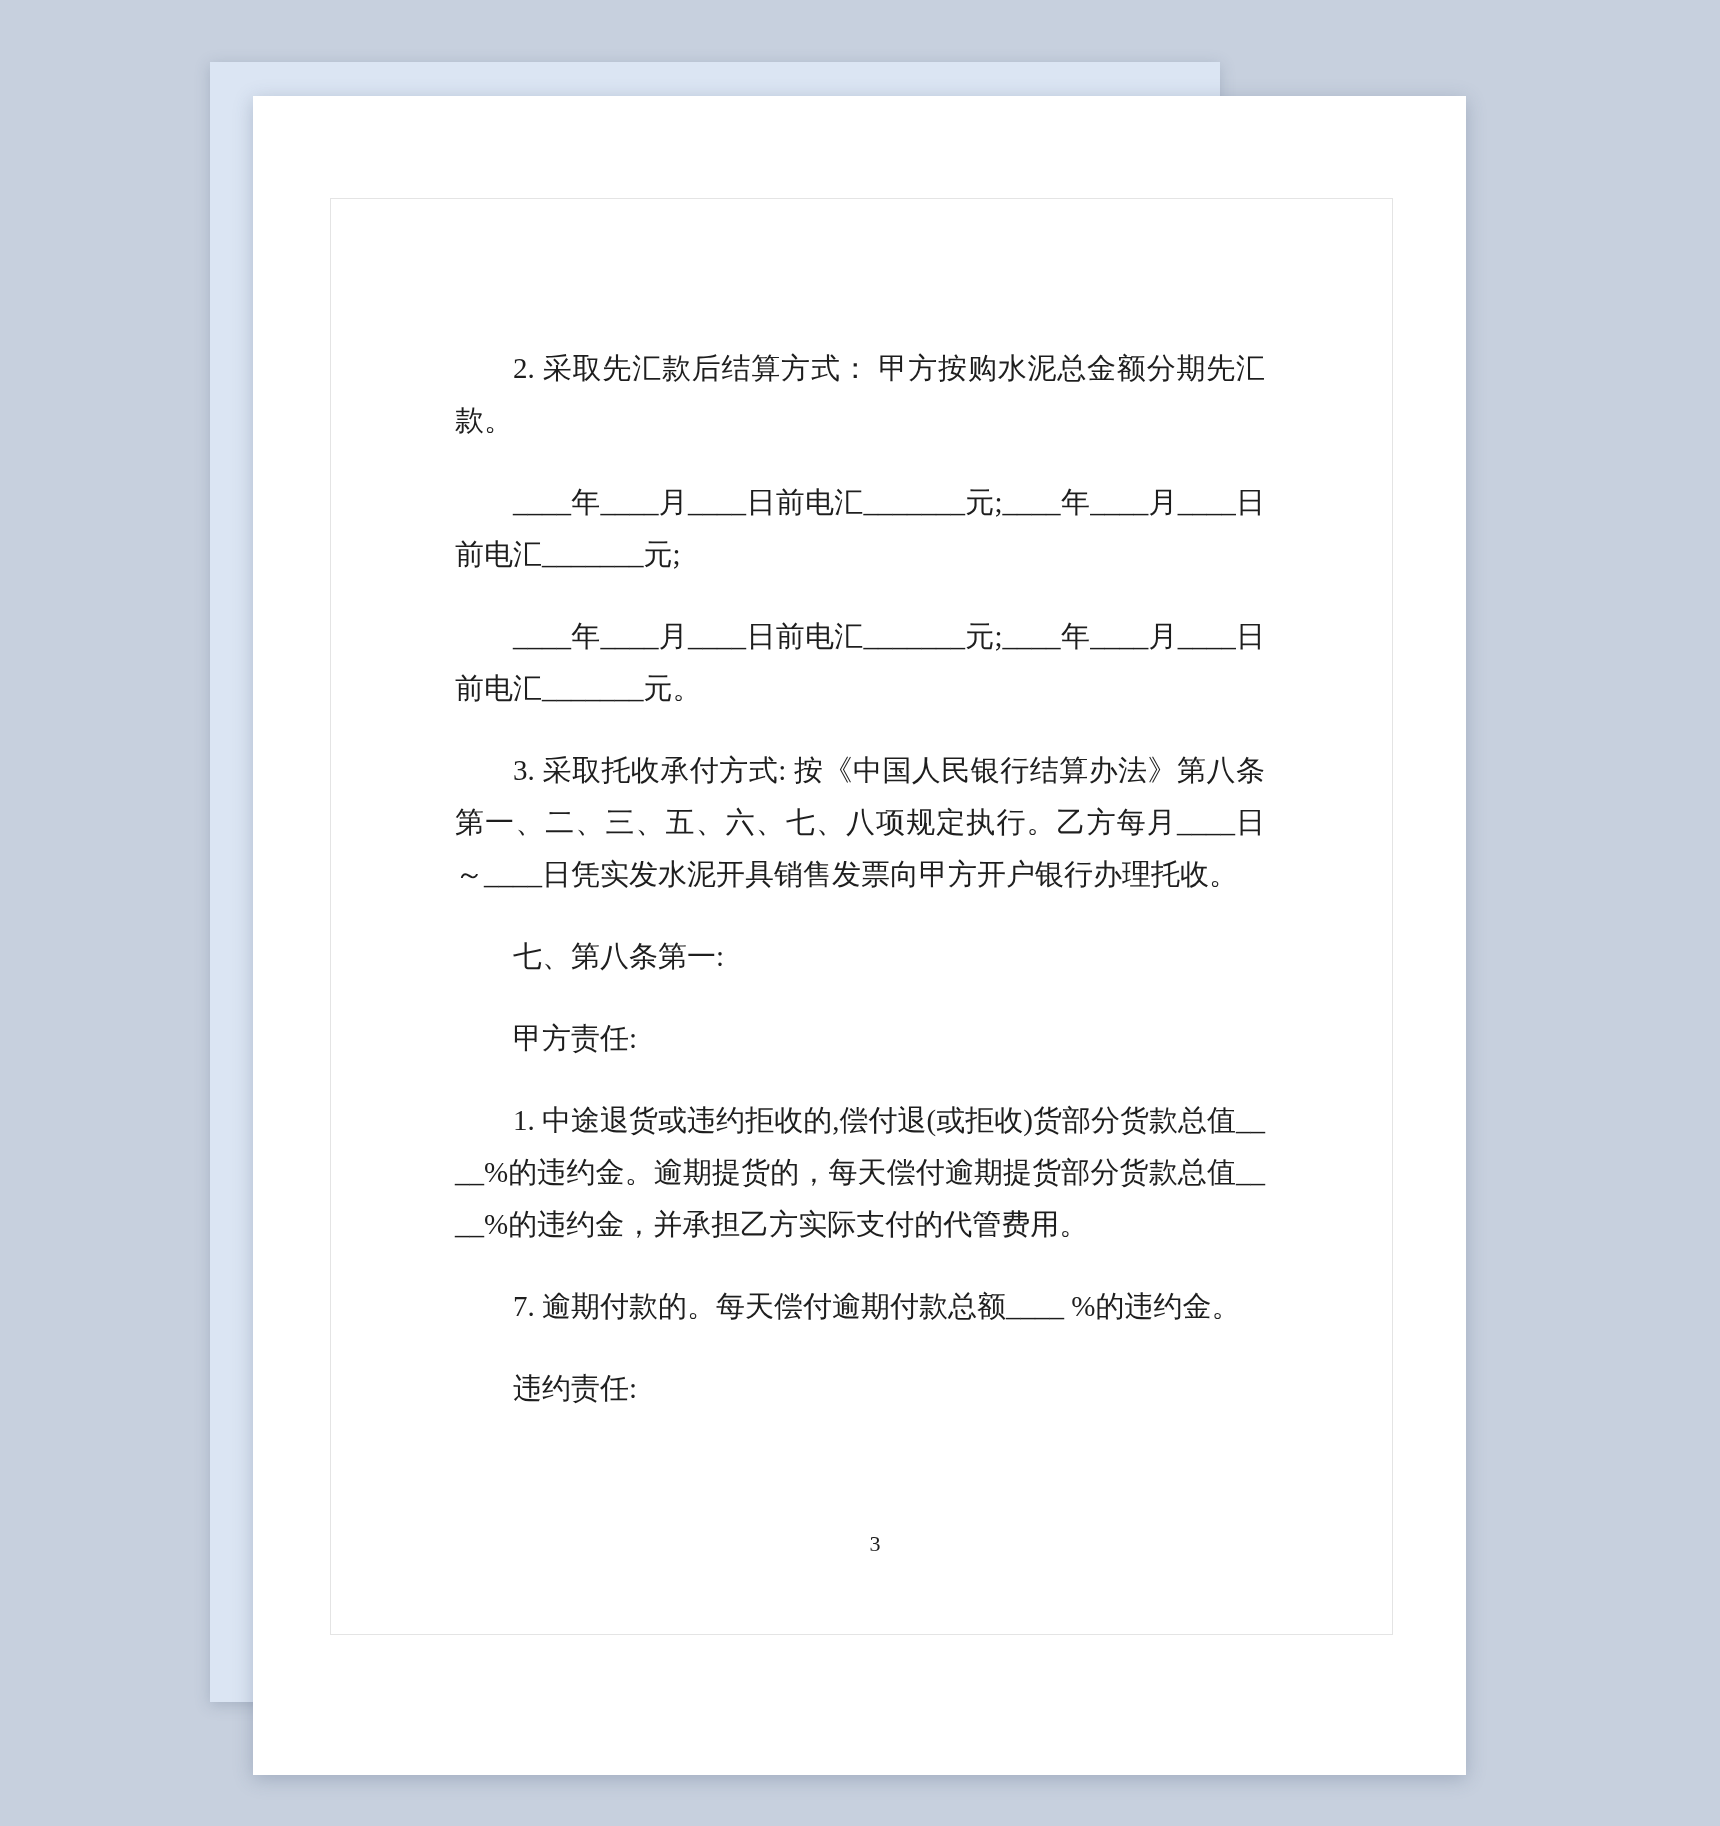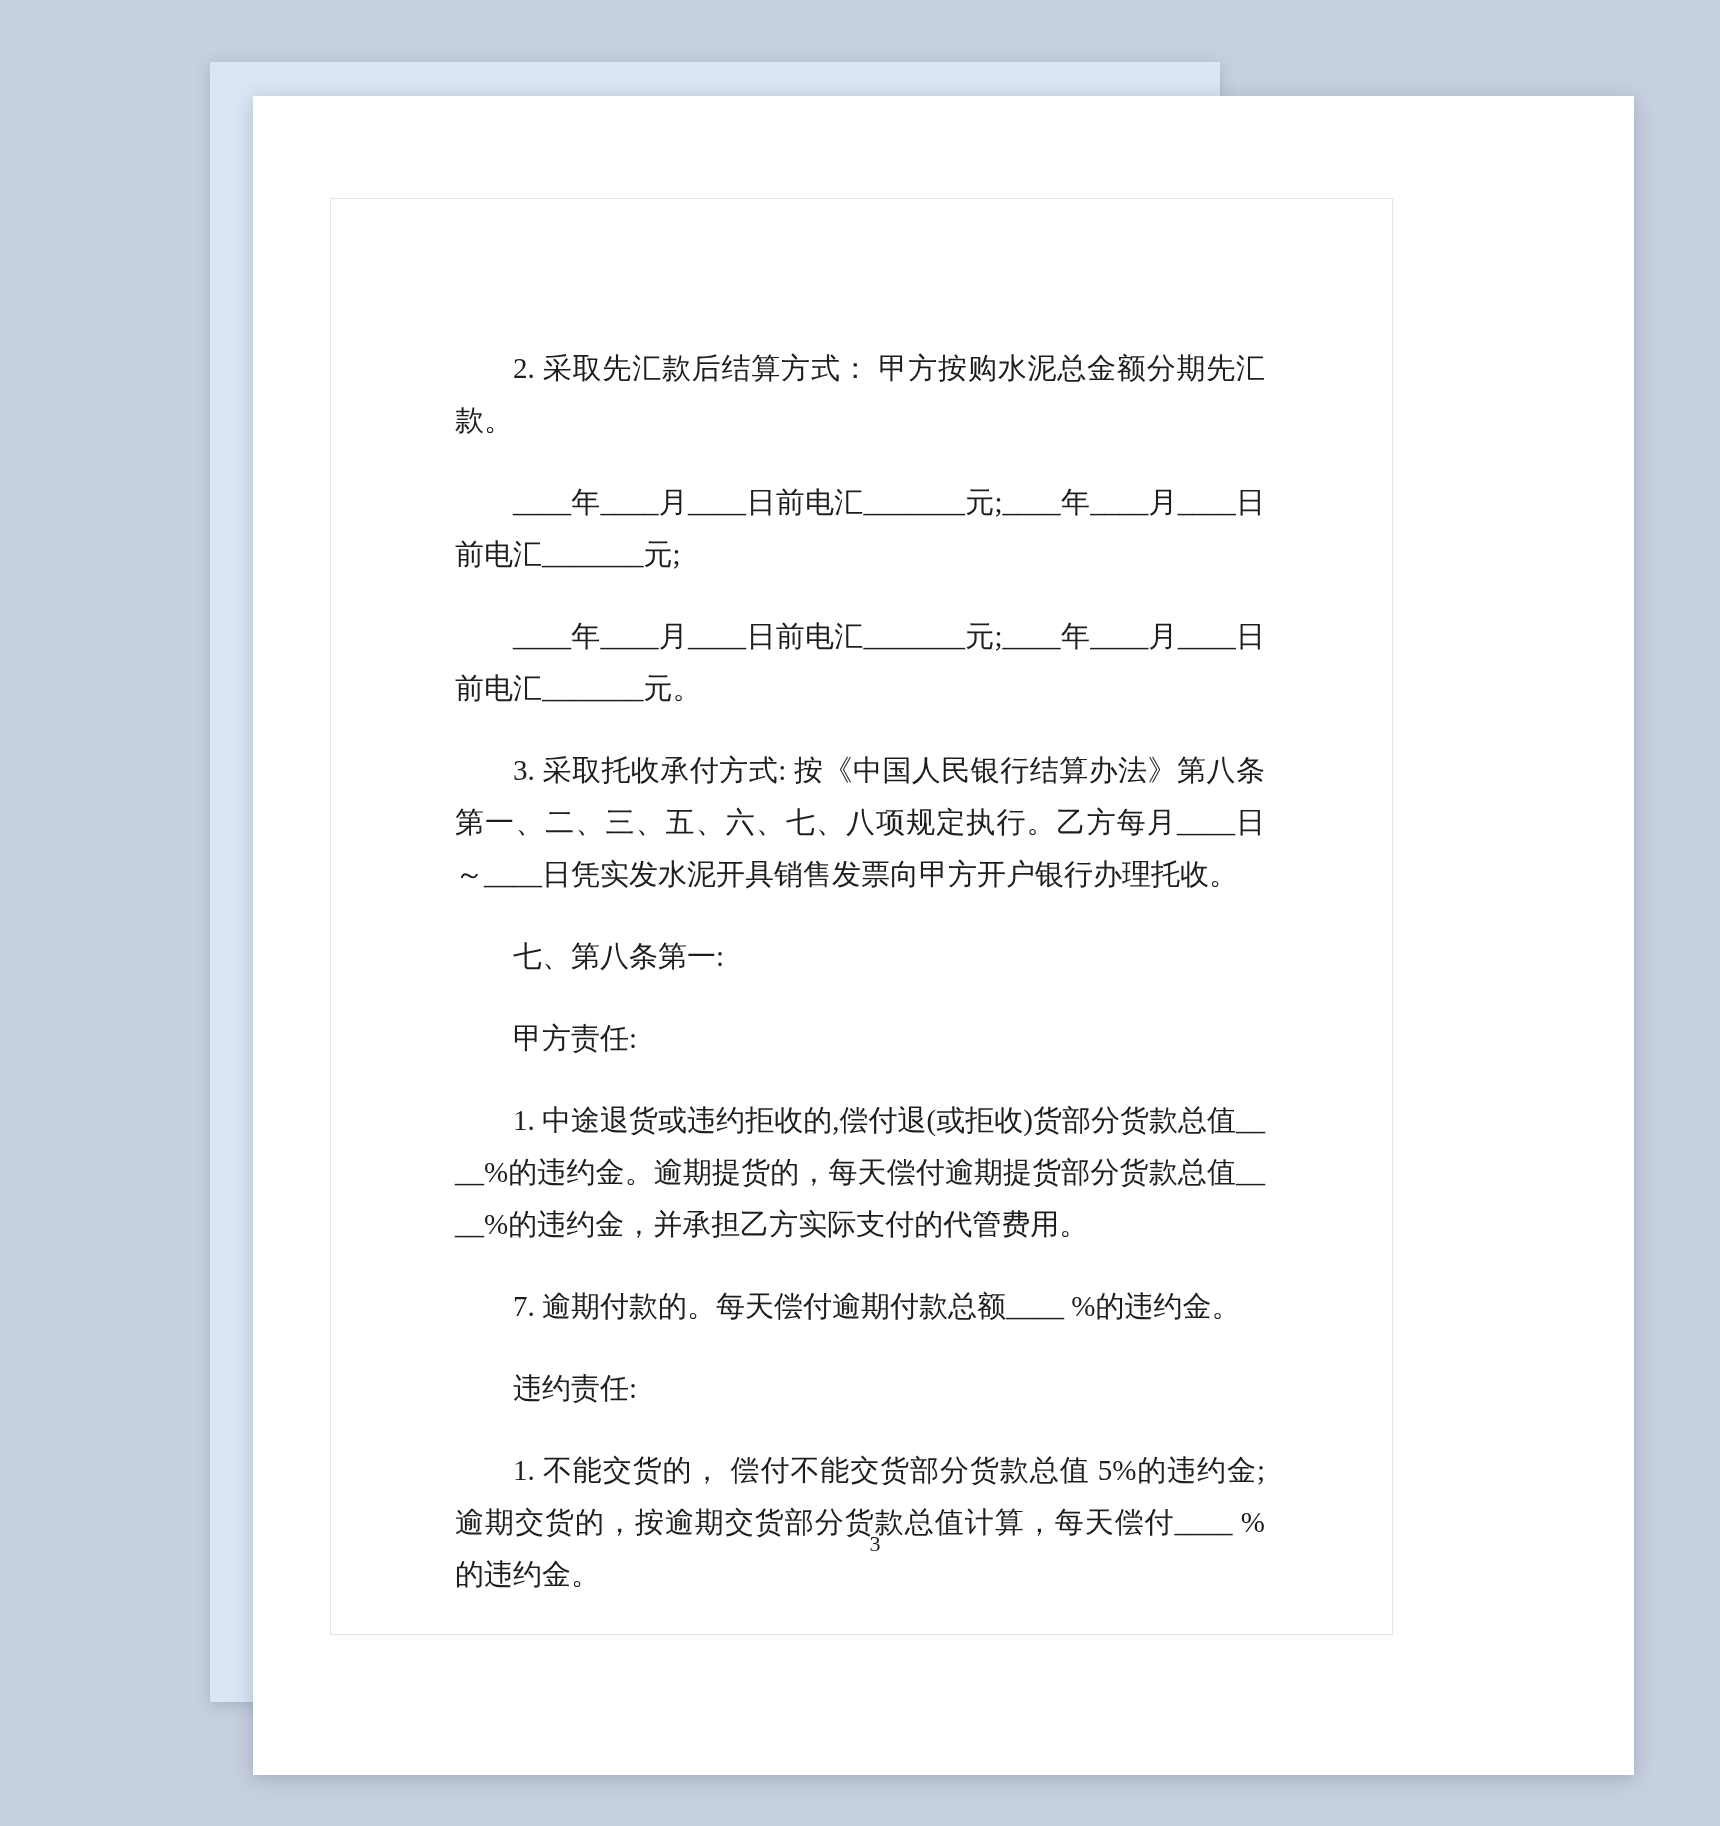--- a/index.html
+++ b/index.html
@@ -25,21 +25,21 @@
     width: 1010px;
     height: 1640px;
     background: #dbe5f3;
     box-shadow: 0 3px 14px rgba(70, 90, 120, 0.25);
   }
   
   .paper {
     position: absolute;
     left: 253px;
     top: 96px;
-    width: 1381px;
+    width: 1213px;
     height: 1679px;
     background: #ffffff;
     box-shadow: 0 4px 18px rgba(60, 80, 110, 0.28);
     text-decoration: underline;
   }
   
   .inner-frame {
     position: absolute;
     left: 77px;
     top: 102px;
@@ -100,20 +100,19 @@
         <p>七、第八条第一:</p>
 
         <p>甲方责任:</p>
 
         <p>1. 中途退货或违约拒收的,偿付退(或拒收)货部分货款总值____%的违约金。逾期提货的，每天偿付逾期提货部分货款总值____%的违约金，并承担乙方实际支付的代管费用。</p>
 
         <p>7. 逾期付款的。每天偿付逾期付款总额____ %的违约金。</p>
 
         <p>违约责任:</p>
 
-        <p>1. 不能交货的， 偿付不能交货部分货款总值 5%的违约金;逾期交货的，按逾期交货部分货款总值计算，每天偿付____ %的违约金。</p>
       </div>
 
     <div class="page-number">3</div>
 
   </div>
 
 </div>
 
 </body></html>

